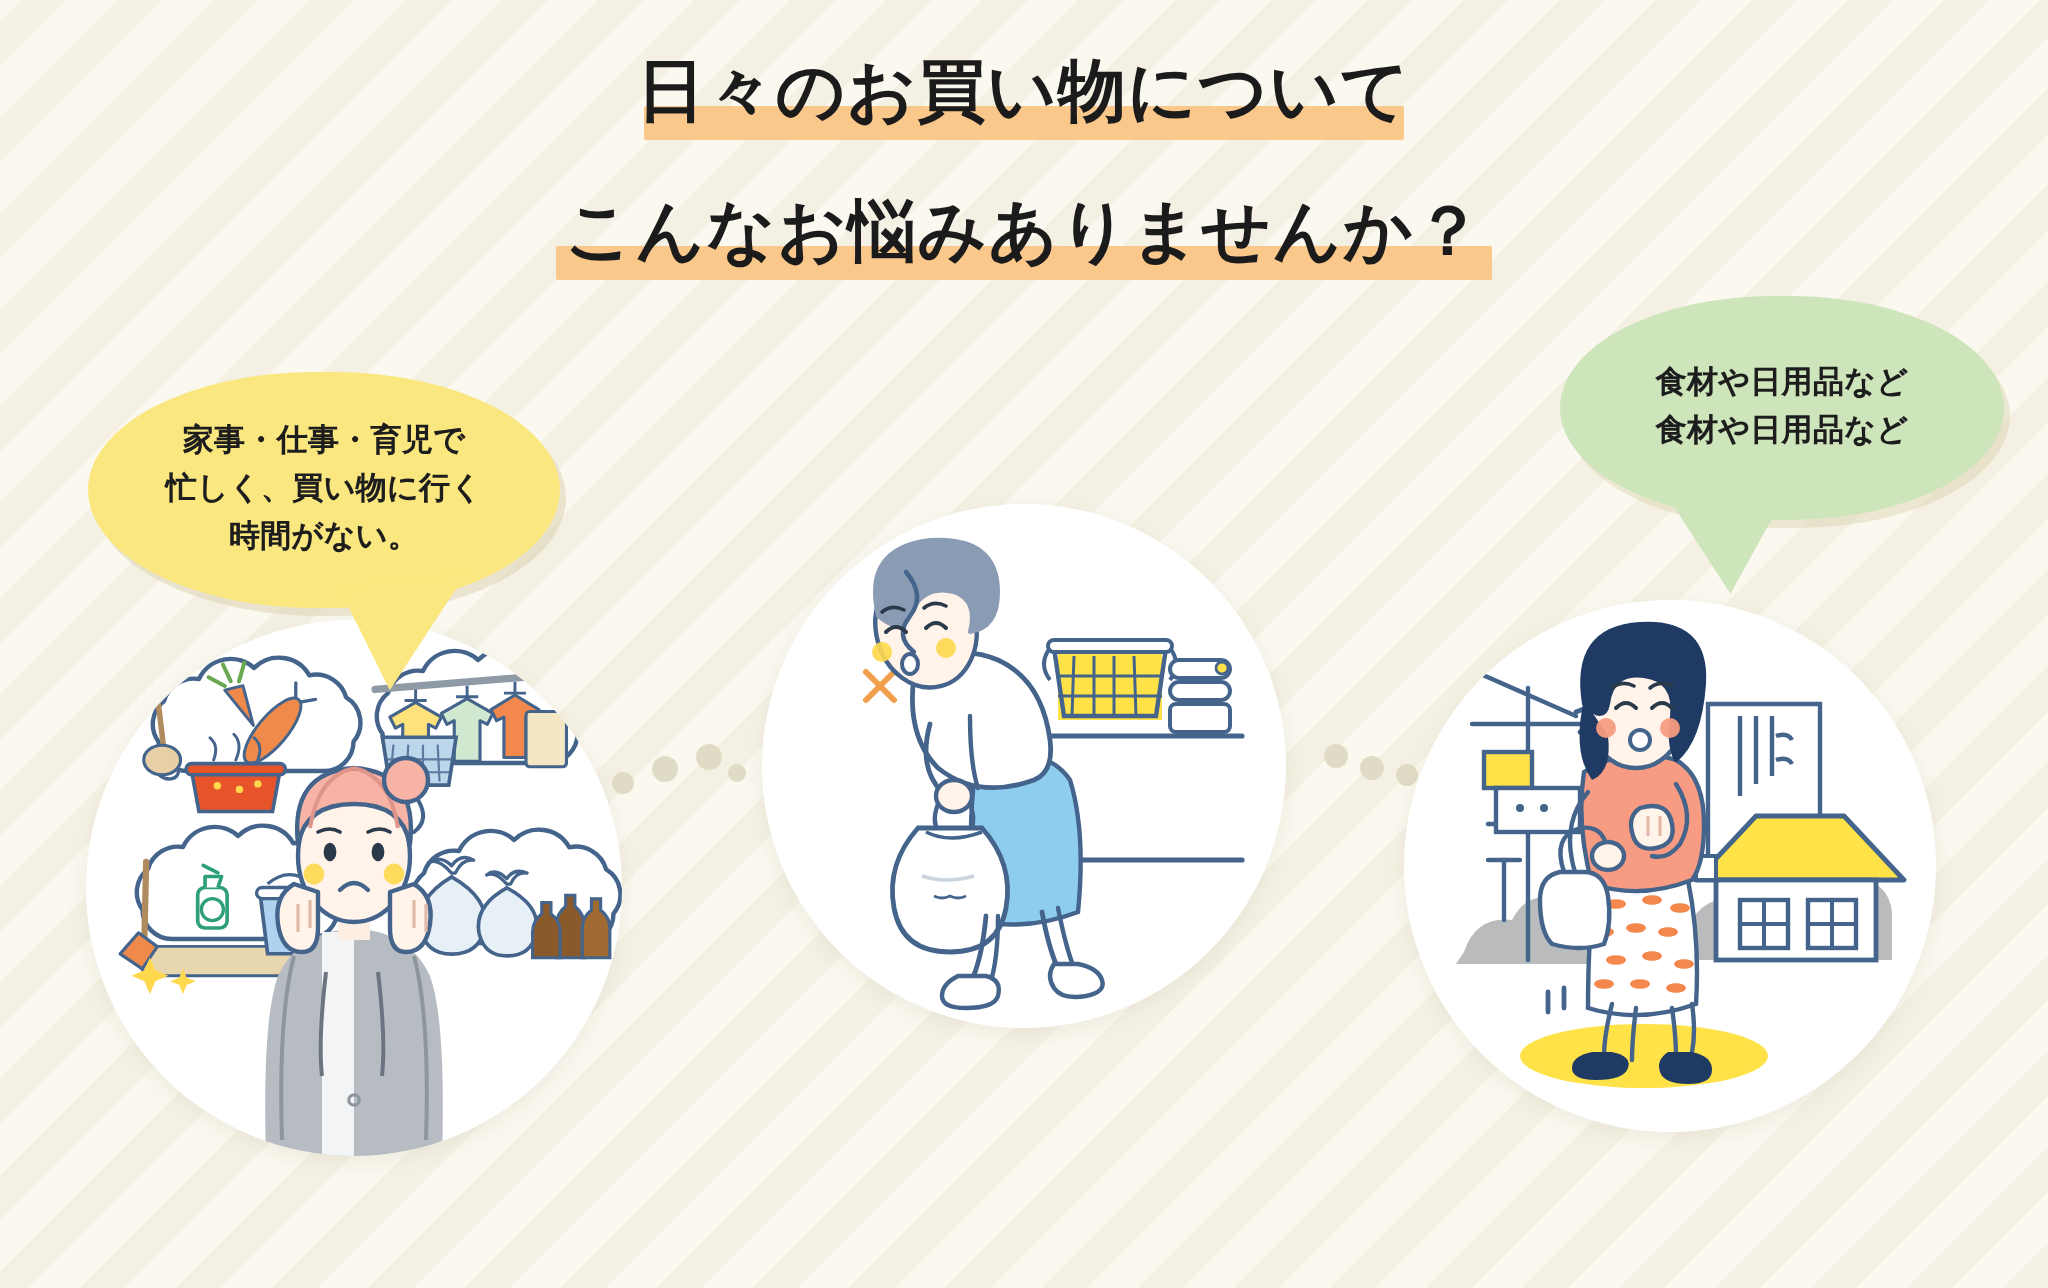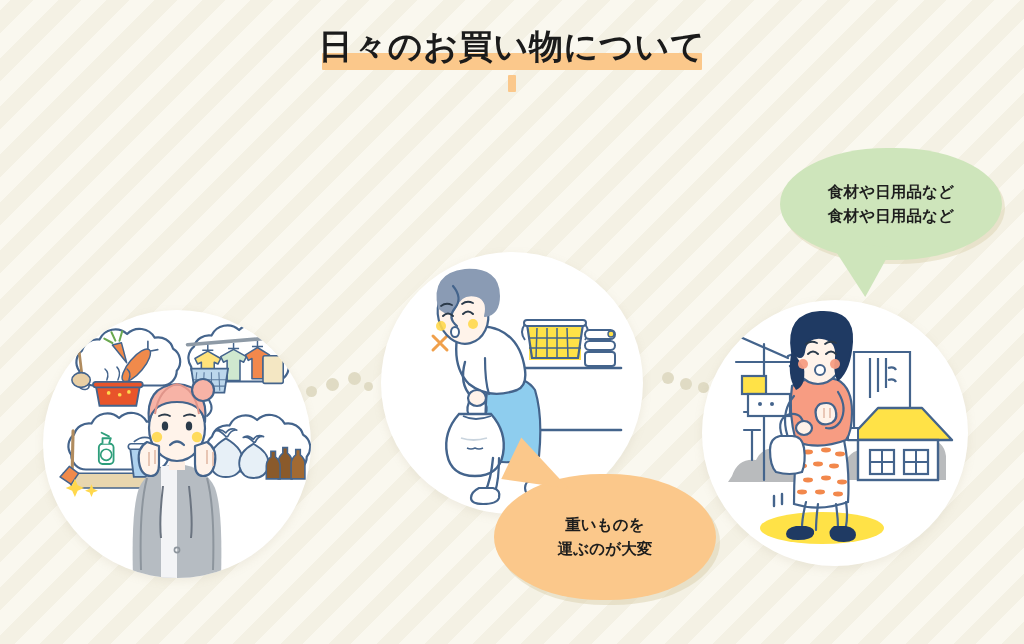--- a/index.html
+++ b/index.html
@@ -108,20 +108,21 @@
 <div id="stage">
 
   <div class="title-wrap">
     <div class="title-line" id="title1">
       <span class="hl"></span>
       <span class="tx">日々のお買い物について</span>
     </div>
     <br>
     <div class="title-line" id="title2">
       <span class="hl"></span>
+      <span class="tx">こんなお悩みありませんか？</span>
     </div>
   </div>
 
   <div class="dot" style="left:306px;top:386px;width:11px;height:11px;"></div>
   <div class="dot" style="left:326px;top:378px;width:13px;height:13px;"></div>
   <div class="dot" style="left:348px;top:372px;width:13px;height:13px;"></div>
   <div class="dot" style="left:364px;top:382px;width:9px;height:9px;"></div>
   <div class="dot" style="left:662px;top:372px;width:12px;height:12px;"></div>
   <div class="dot" style="left:680px;top:378px;width:12px;height:12px;"></div>
   <div class="dot" style="left:698px;top:382px;width:11px;height:11px;"></div>
@@ -455,30 +456,31 @@
         <path d="M116 204 q-2 16 -2 26" fill="none" stroke="#44648c" stroke-width="2.2" stroke-linecap="round"></path>
         <path d="M134 204 q2 14 2 24" fill="none" stroke="#44648c" stroke-width="2.2" stroke-linecap="round"></path>
         <path d="M144 202 q2 14 0 24" fill="none" stroke="#44648c" stroke-width="2.2" stroke-linecap="round"></path>
 
         <path d="M94 226 q-10 2 -10 8 q0 6 12 6 q14 0 16 -6 q2 -6 -8 -8 z" fill="#1f3a63"></path>
         <path d="M132 226 q-6 4 -4 10 q2 6 14 6 q12 0 12 -7 q0 -7 -10 -9 z" fill="#1f3a63"></path>
       </g>
     </svg>
   </div>
 
+  <div class="bubble" id="bubble-yellow">
+    <span class="tail"></span>
+    <span class="btext">
+      <span>家事・仕事・育児で</span><br>
+      <span>忙しく、買い物に行く</span><br>
+      <span>時間がない。</span>
+    </span>
+  </div>
 
   <div class="bubble" id="bubble-green">
     <span class="tail"></span>
     <span class="btext">
       <span>食材や日用品など</span><br>
       <span>食材や日用品など</span>
     </span>
   </div>
 
-  <div class="bubble" id="bubble-orange">
-    <span class="tail"></span>
-    <span class="btext">
-      <span>重いものを</span><br>
-      <span>運ぶのが大変</span>
-    </span>
-  </div>
 
 </div>
 
 </body></html>

